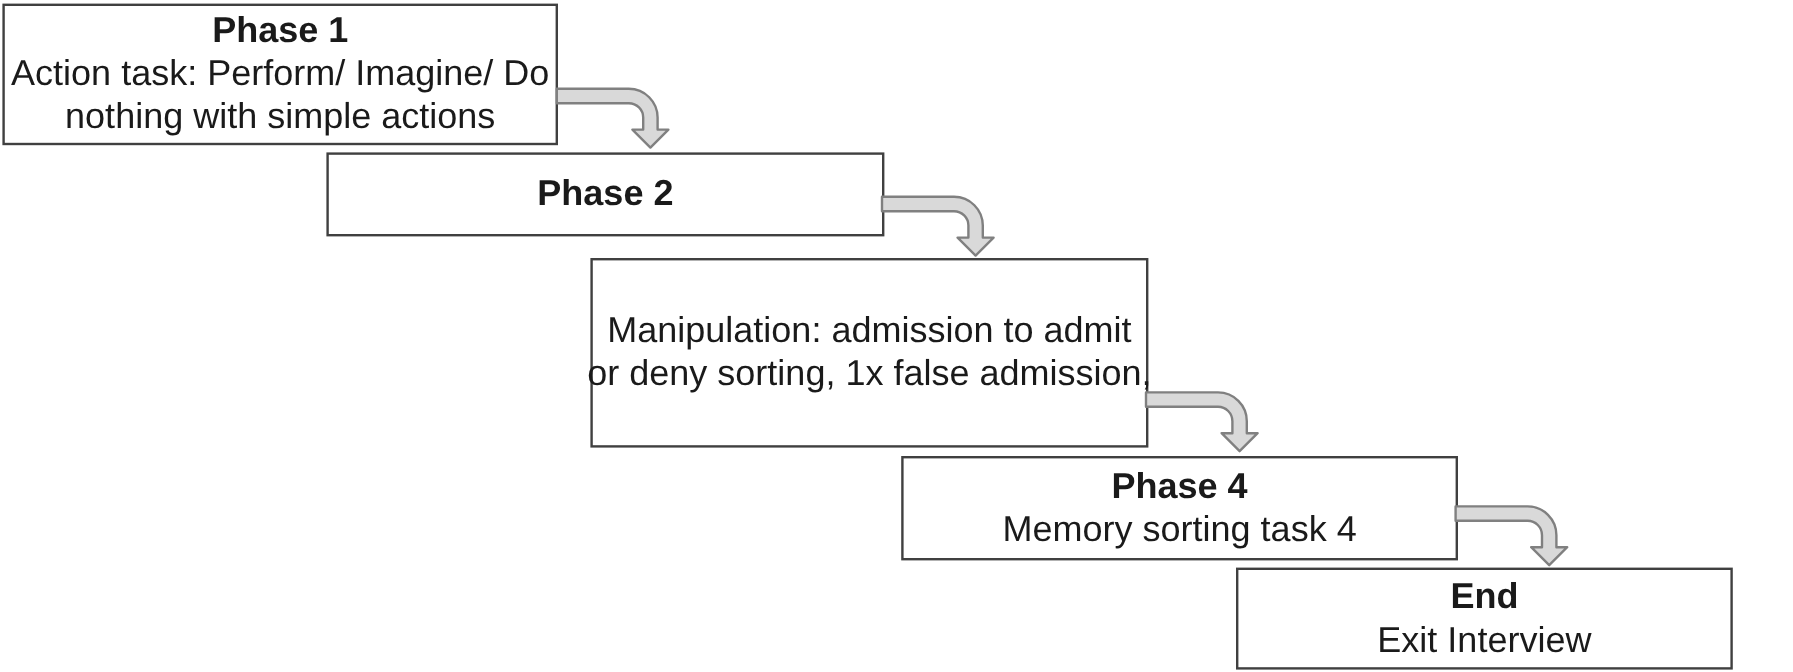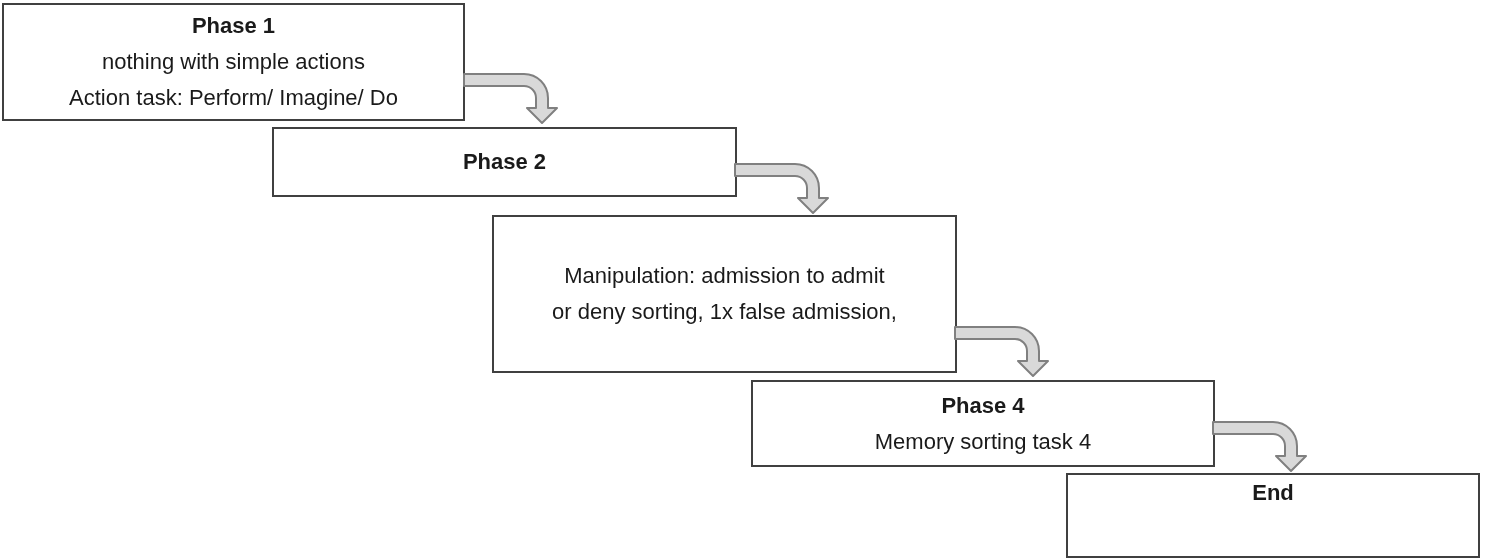--- a/index.html
+++ b/index.html
@@ -19,21 +19,21 @@
     position: absolute;
     box-sizing: border-box;
     border: 2px solid var(--box-border, #404040);
     background: var(--box-fill, #ffffff);
     display: flex;
     flex-direction: column;
     justify-content: center;
     align-items: center;
     text-align: center;
     color: var(--text, #1a1a1a);
-    font-size: 22px;
+    font-size: 30px;
     line-height: 36px;
   }
   .box .title {
     font-weight: 700;
     white-space: nowrap;
   }
   .box .line {
     white-space: nowrap;
   }
   .arrow {
@@ -44,36 +44,36 @@
     fill: var(--arrow-fill, #d9d9d9);
     stroke: var(--arrow-outline, #808080);
     stroke-width: 2;
     stroke-linejoin: round;
   }
   
   #box-phase-1 { left: 2px;    top: 3px;   width: 463px; height: 118px; }
   #box-phase-2 { left: 272px;  top: 127px; width: 465px; height: 70px;  }
   #box-phase-3 { left: 492px;  top: 215px; width: 465px; height: 158px; }
   #box-phase-4 { left: 751px;  top: 380px; width: 464px; height: 87px;  }
-  #box-end     { left: 1066px; top: 473px; width: 414px; height: 85px; justify-content: space-between;  }
+  #box-end     { left: 1030px; top: 473px; width: 414px; height: 85px;  }
   
   #arrow-1 { left: 464px;  top: 70px;  }
   #arrow-2 { left: 735px;  top: 160px; }
   #arrow-3 { left: 955px;  top: 323px; }
   #arrow-4 { left: 1213px; top: 418px; }
 </style>
 </head>
 <body>
 
 <div class="canvas">
 
   <div class="box" id="box-phase-1">
     <div class="title">Phase 1</div>
+    <div class="line">Action task: Perform/ Imagine/ Do</div>
     <div class="line">nothing with simple actions</div>
-    <div class="line">Action task: Perform/ Imagine/ Do</div>
   </div>
 
   <svg class="arrow" id="arrow-1" width="95" height="56" viewBox="0 0 95 56" aria-hidden="true">
     <path d="M 0,4 H 60 A 24,24 0 0 1 84,28 V 38 H 93 L 78,53 L 63,38 H 72 V 28 A 12,12 0 0 0 60,16 H 0 Z"></path>
   </svg>
 
   <div class="box" id="box-phase-2">
     <div class="title">Phase 2</div>
   </div>
 
@@ -94,15 +94,16 @@
     <div class="title">Phase 4</div>
     <div class="line">Memory sorting task 4</div>
   </div>
 
   <svg class="arrow" id="arrow-4" width="95" height="56" viewBox="0 0 95 56" aria-hidden="true">
     <path d="M 0,4 H 60 A 24,24 0 0 1 84,28 V 38 H 93 L 78,53 L 63,38 H 72 V 28 A 12,12 0 0 0 60,16 H 0 Z"></path>
   </svg>
 
   <div class="box" id="box-end">
     <div class="title">End</div>
+    <div class="line">Exit Interview</div>
   </div>
 
 </div>
 
 </body></html>

